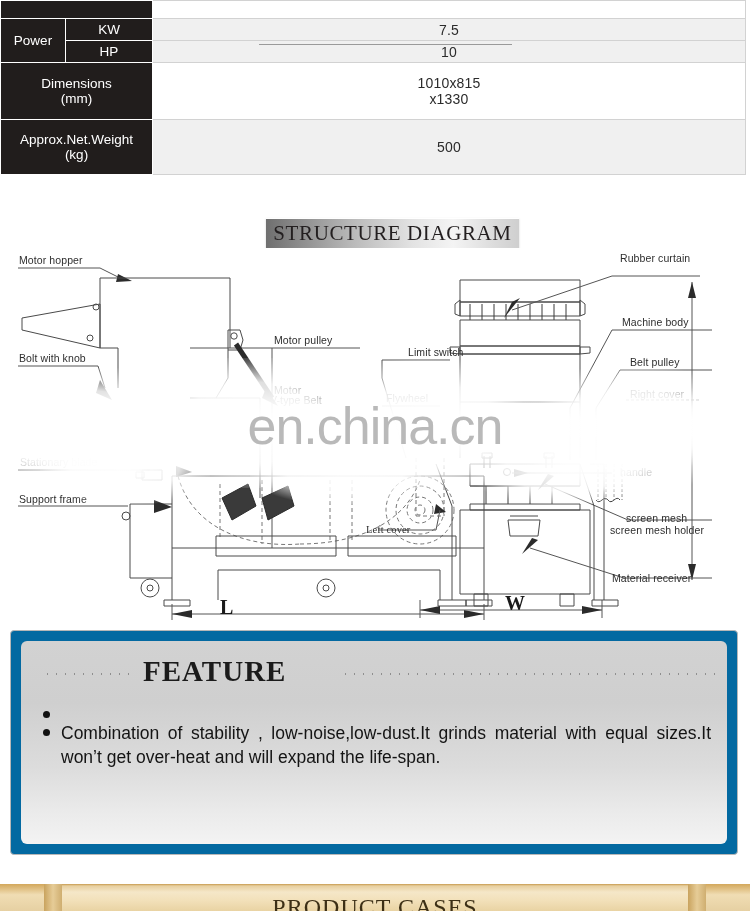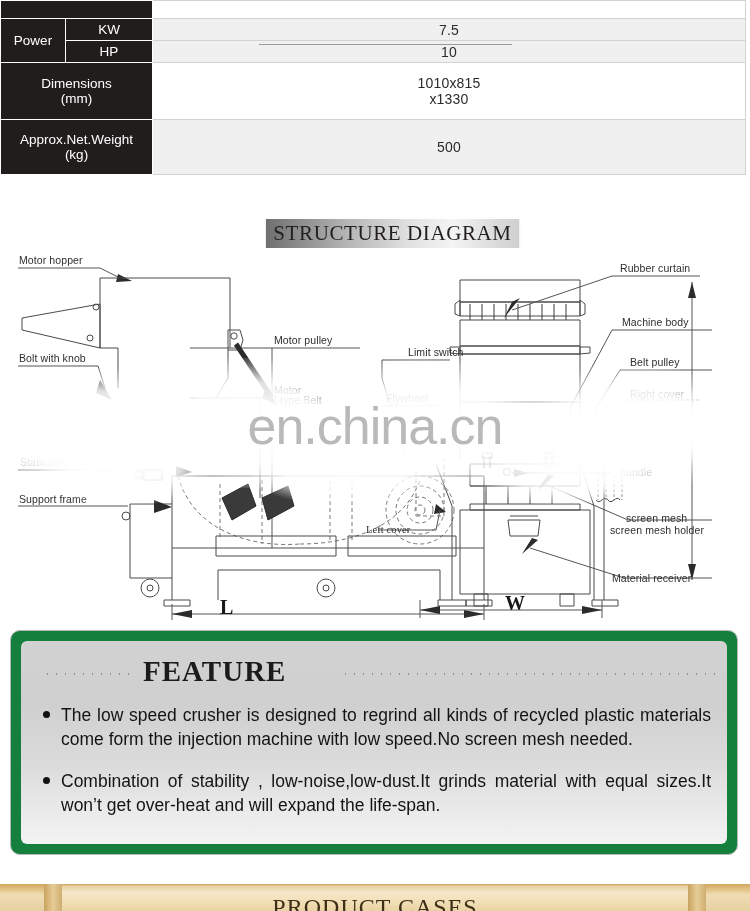--- a/index.html
+++ b/index.html
@@ -104,22 +104,22 @@
   }
   .wm-blob{
     position:absolute;
     background:radial-gradient(ellipse at center,rgba(255,255,255,.98) 0%,rgba(255,255,255,.85) 45%,rgba(255,255,255,0) 75%);
   }
 
   
   .feature-outer{
     position:absolute;left:10px;top:630px;width:728px;height:225px;
     border:1px solid #b7b7b7;
-    border-radius:10px;
-    background:#15803d;
+    border-radius:4px;
+    background:#0369a1;
     box-sizing:border-box;
   }
   .feature-inner{
     position:absolute;left:10px;top:10px;right:10px;bottom:10px;
     border-radius:6px;
     background:linear-gradient(to bottom,#d2d2d2 0%,#cfcfcf 30%,#dcdcdc 62%,#ebebeb 85%,#f3f3f3 100%);
   }
   .feature-title{
     position:absolute;left:122px;top:14px;
     font-family:"Liberation Serif", serif;
@@ -440,21 +440,21 @@
   </svg>
 
   <div class="dlabel" style="left:19px;top:6px;">Motor hopper</div>
   <div class="dlabel" style="left:19px;top:104px;">Bolt with knob</div>
   <div class="dlabel" style="left:274px;top:86px;">Motor pulley</div>
   <div class="dlabel" style="left:274px;top:136px;">Motor</div>
 
   <div class="dlabel" style="left:270px;top:146px;">V-type Belt</div>
   <div class="dlabel" style="left:386px;top:98px;padding-left:22px;">Limit switch</div>
   <div class="dlabel" style="left:386px;top:144px;">Flywheel</div>
-  <div class="dlabel" style="left:620px;top:14px;">Rubber curtain</div>
+  <div class="dlabel" style="left:620px;top:4px;">Rubber curtain</div>
   <div class="dlabel" style="left:622px;top:68px;">Machine body</div>
   <div class="dlabel" style="left:630px;top:108px;">Belt pulley</div>
   <div class="dlabel" style="left:630px;top:140px;">Right cover</div>
   <div class="dlabel" style="left:20px;top:208px;color:#9a9a9a;">Stationary blade</div>
   <div class="dlabel" style="left:19px;top:245px;">Support frame</div>
   <div class="dlabel" style="left:366px;top:276px;font-family:Liberation Serif, serif;">Left cover</div>
   <div class="dlabel" style="left:620px;top:218px;">handle</div>
   <div class="dlabel" style="left:626px;top:264px;">screen mesh</div>
   <div class="dlabel" style="left:610px;top:276px;">screen mesh holder</div>
   <div class="dlabel" style="left:612px;top:324px;">Material receiver</div>
@@ -475,21 +475,20 @@
 </div>
 
 <div class="feature-outer">
   <div class="feature-inner">
     <div class="feature-dots left"></div>
     <div class="feature-title">FEATURE</div>
     <div class="feature-dots"></div>
     <ul class="feature-list">
       <li>
         <span class="bullet"></span>
-        <span>The low speed crusher is designed to regrind all kinds of recycled plastic materials come form the injection machine with low speed.No screen mesh needed.</span>
       </li>
       <li>
         <span class="bullet"></span>
         <span>Combination of stability , low-noise,low-dust.It grinds material with equal sizes.It won’t get over-heat and will expand the life-span.</span>
       </li>
     </ul>
   </div>
 </div>
 
 <div class="pc-banner">

